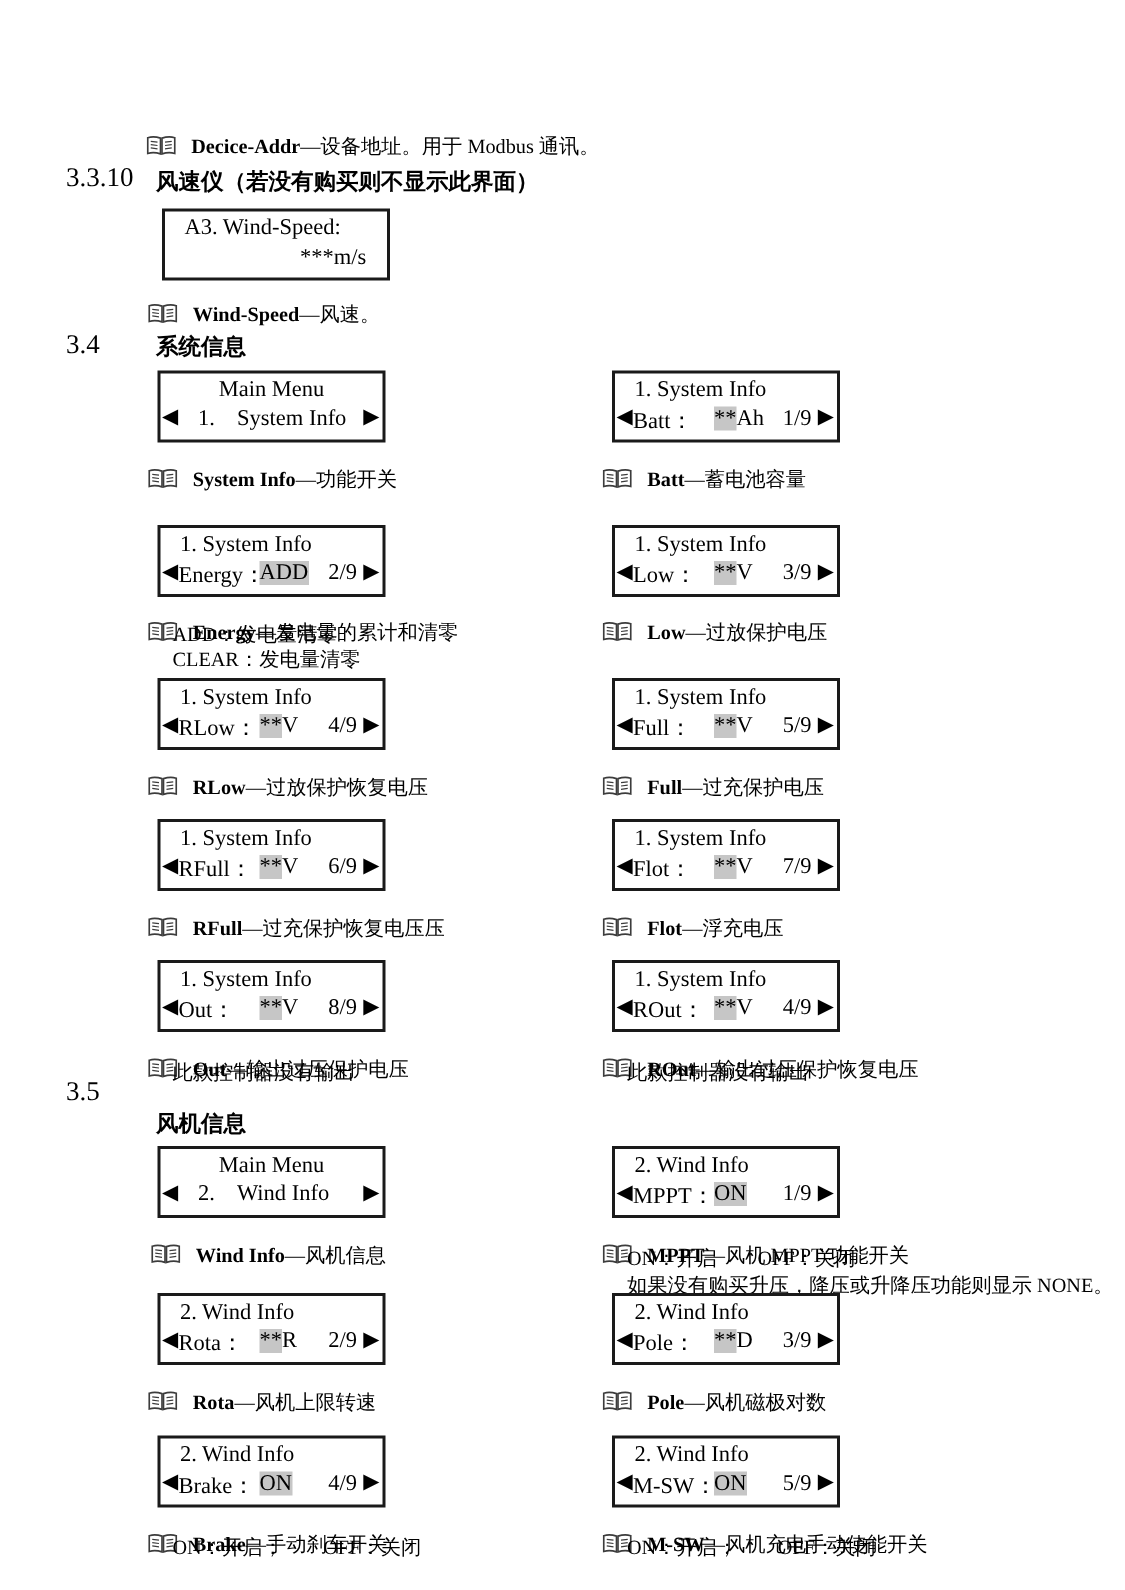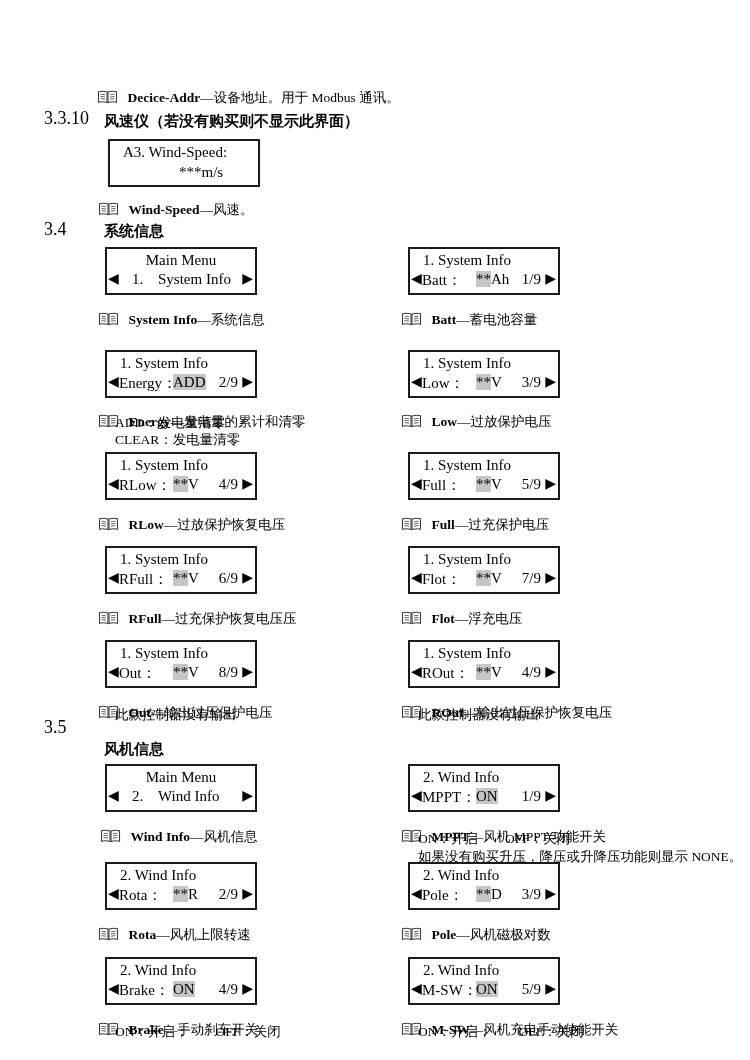--- a/index.html
+++ b/index.html
@@ -7,21 +7,21 @@
         font-family:"Liberation Serif","DejaVu Serif",serif;color:#000;border-radius:13px;}
   .hd-num{position:absolute;font-weight:normal;font-size:18px;}
   .hd-title{position:absolute;font-weight:bold;font-size:15px;}
   .note{position:absolute;font-size:13.5px;white-space:pre;}
   .note b{font-weight:bold;}
   .book{display:inline-block;width:21px;height:14px;margin-right:10px;vertical-align:-2px;}
   .note-x{position:absolute;font-size:13.5px;white-space:pre;}
   .lcd{position:absolute;width:148px;height:44px;border:2px solid #1a1a1a;background:#fff;font-size:15px;}
   .lcd .t{margin:3px 0 0 13px;white-space:pre;}
   .lcd .t.center{margin-left:0;text-align:center;}
-  .lcd .t.ind{margin-left:69px;font-family:Liberation Serif, serif;}
+  .lcd .t.ind{margin-left:90px;font-family:Liberation Serif, serif;}
   .lcd .b{position:absolute;left:0;right:0;bottom:4px;height:18px;}
   .arw{position:absolute;top:-1px;font-size:14px;line-height:18px;}
   .al{left:1px;}
   .ar{right:2px;}
   .lbl{position:absolute;left:12px;white-space:pre;}
   .valgrp{position:absolute;left:66px;white-space:pre;}
   .hl{background:#c6c6c6;}
   .pg{position:absolute;right:17px;}
   .m-no{position:absolute;left:25px;}
   .m-name{position:absolute;left:51px;}
@@ -79,21 +79,21 @@
   <div class="note" style="left:84px;top:295px">
     <span class="book"><svg width="21" height="14" viewBox="0 0 21 14">
           <g stroke="#3c3c3c" fill="#ffffff" stroke-width="1.1">
             <path d="M1.5 1.8 Q5.5 0.6 10 2.1 L10 12.6 Q5.5 11.1 1.5 12.3 Z"></path>
             <path d="M19.5 1.8 Q15.5 0.6 11 2.1 L11 12.6 Q15.5 11.1 19.5 12.3 Z"></path>
           </g>
           <g stroke="#3c3c3c" stroke-width="0.8" fill="none">
             <path d="M3.5 4.2 L8 4.8 M3.5 6.4 L8 7 M3.5 8.6 L8 9.2"></path>
             <path d="M17.5 4.2 L13 4.8 M17.5 6.4 L13 7 M17.5 8.6 L13 9.2"></path>
           </g>
-        </svg></span><b>System Info</b><span>—系统信息</span>
+        </svg></span><b>System Info</b><span>—功能开关</span>
   </div>
 
   <div class="lcd" style="left:408px;top:247px">
     <div class="t">1. System Info</div>
     <div class="b">
       <span class="arw al">◀</span>
       <span class="lbl">Batt：</span>
       <span class="valgrp"><span class="hl">**</span><span>Ah</span></span>
       <span class="pg">1/9</span>
       <span class="arw ar">▶</span>

